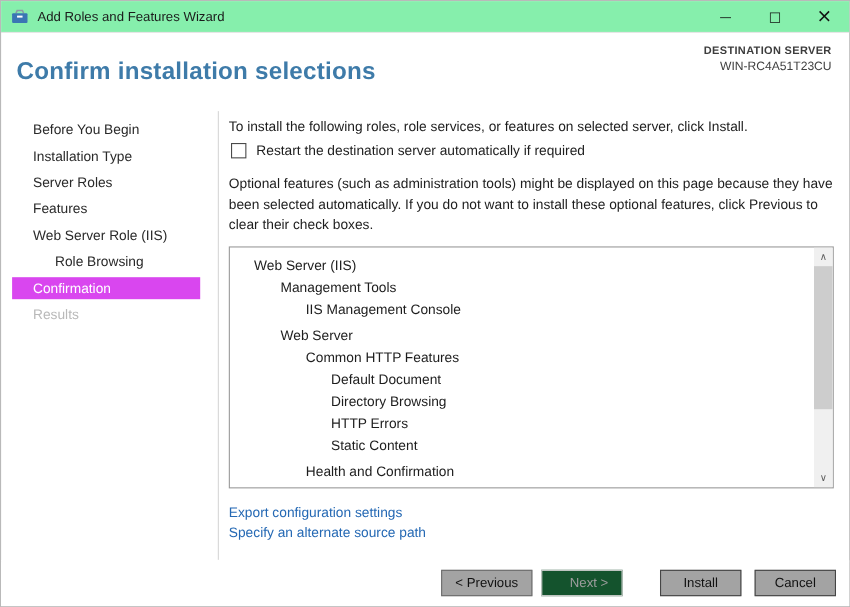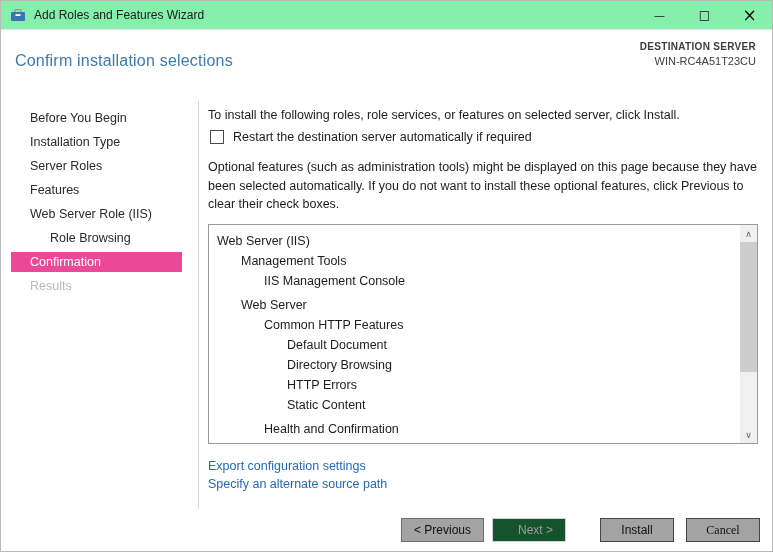--- a/index.html
+++ b/index.html
@@ -26,54 +26,54 @@
     color:#111; cursor:pointer; background:transparent; border:none;
     font-family:"DejaVu Sans", sans-serif;
   }
   .win-btn.min  { font-size:11px; }
   .win-btn.max  { font-size:12px; }
   .win-btn.close{ font-size:17px; }
   
   .header { position:absolute; top:30px; left:0; right:0; height:70px; }
   .page-title {
     position:absolute; left:14px; top:21px;
-    font-size:16px; font-weight:400; color:#3e7ba9; letter-spacing:.2px;
+    font-size:22px; font-weight:700; color:#3e7ba9; letter-spacing:.2px;
   }
   .dest { position:absolute; right:16px; top:10px; text-align:right; }
   .dest-label { font-size:10px; font-weight:bold; color:#3d3d3d; letter-spacing:.3px; }
   .dest-name  { font-size:11px; color:#404040; margin-top:3px; }
   
   .sidebar { position:absolute; left:10px; top:107px; width:171px; }
   .side-item {
     height:20px; line-height:20px; margin-bottom:4px; padding-left:19px;
     font-size:12.5px; color:#2a2a2a; cursor:pointer; white-space:nowrap;
   }
   .side-item.indent1 { padding-left:39px; }
-  .side-item.selected { background:#ec4899; color:#ffffff; }
+  .side-item.selected { background:#d946ef; color:#ffffff; }
   .side-item.disabled { color:#b9b9b9; cursor:default; }
   .vline { position:absolute; left:197px; top:100px; height:408px; width:1px; background:#d6d6d6; }
   
   .intro { position:absolute; left:207px; top:107px; width:548px; font-size:12.5px; color:#1d1d1d; }
   .restart-row { position:absolute; left:209px; top:129px; display:flex; align-items:center; }
   .checkbox {
     width:14px; height:14px; border:1px solid #4a4a4a; background:#fff;
     display:inline-block; cursor:pointer;
   }
   .restart-label { font-size:12.5px; color:#1d1d1d; margin-left:9px; cursor:pointer; }
   .optional-note {
     position:absolute; left:207px; top:157px; width:550px;
     font-size:12.5px; line-height:18.5px; color:#1d1d1d;
   }
   
   .listbox {
     position:absolute; left:207px; top:223px; width:550px; height:220px;
     border:1px solid #9a9a9a; background:#ffffff; overflow:hidden;
   }
   .tree { padding-top:6px; font-size:12.5px; color:#1d1d1d; }
-  .tree-item { height:20px; line-height:20px; white-space:nowrap; cursor:default; }
+  .tree-item { height:20px; line-height:20px; white-space:nowrap; cursor:default;margin-left:14px; }
   .tree-item.lvl0 { padding-left:8px; }
   .tree-item.lvl1 { padding-left:32px; }
   .tree-item.lvl2 { padding-left:55px; }
   .tree-item.lvl3 { padding-left:78px; }
   .tree-item.gap  { margin-top:4px; }
   .scrollbar {
     position:absolute; top:0; right:0; width:17px; height:100%;
     background:#f0f0f0;
   }
   .sb-arrow {
@@ -95,21 +95,21 @@
     background:#ffffff;
   }
   .btn {
     height:24px; min-width:74px; padding:0 12px; font-size:12px;
     font-family:"Liberation Sans","DejaVu Sans",sans-serif;
     background:#a3a3a3; border:1px solid #5f5f5f; color:#111; cursor:pointer;
   }
   .btn.prev    { margin-right:8px;  border-color:#6d6d6d; }
   .btn.next    { margin-right:34px; background:#14532d; border-color:#d2d2d2; color:#9d9d9d; cursor:default;text-align:right; }
   .btn.install { margin-right:12px; border-color:#454545; }
-  .btn.cancel  { border-color:#454545;font-family:Liberation Serif, serif; }
+  .btn.cancel  { border-color:#454545; }
 </style>
 </head>
 <body>
 
 <div class="window">
 
   <div class="titlebar">
     <span class="app-icon">
       <svg width="16" height="16" viewBox="0 0 16 16">
         <path d="M4.5 5 L5.6 2.6 H10.4 L11.5 5" fill="none" stroke="#8b9aa6" stroke-width="1.4"></path>

